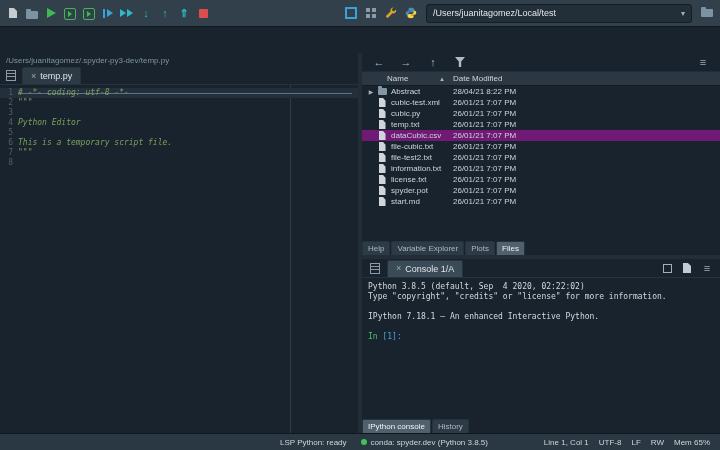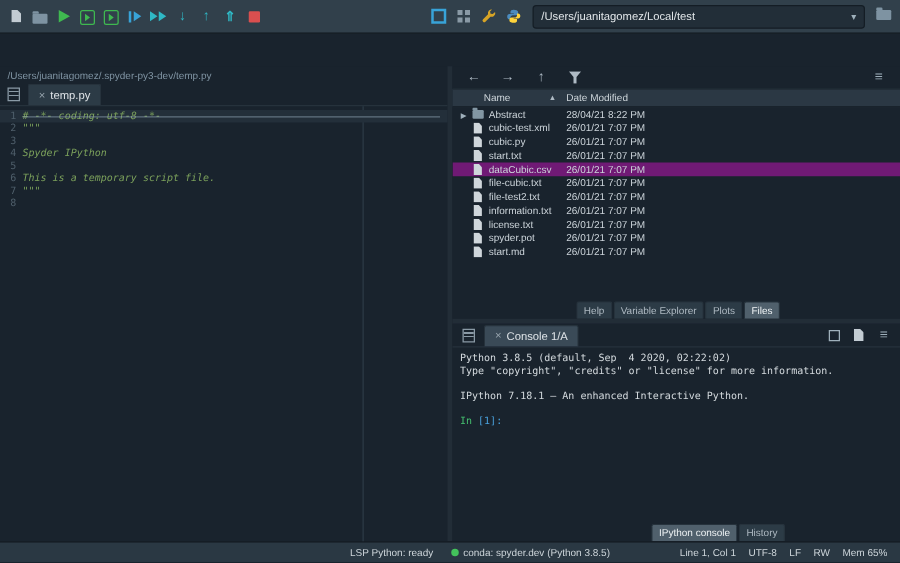--- a/index.html
+++ b/index.html
@@ -68,21 +68,21 @@
   .frow.sel{background:#701a75;}
   .f-exp{width:10px;flex:0 0 10px;text-align:center;color:#9fb0bb;font-size:6px;}
   .f-ic{width:12px;flex:0 0 12px;display:flex;justify-content:center;}
   .fi-file{width:7px;height:9px;background:#cfd6db;clip-path:polygon(0 0,65% 0,100% 30%,100% 100%,0 100%);}
   .fi-folder{width:9px;height:7px;background:#8296a3;border-radius:1px;position:relative;}
   .fi-folder::before{content:"";position:absolute;top:-2px;left:0;width:4px;height:2px;background:#8296a3;border-radius:1px 1px 0 0;}
   .f-name{width:62px;flex:0 0 62px;padding-left:3px;white-space:nowrap;}
   .f-date{flex:1;white-space:nowrap;}
 
   
-  .pane-tabs{height:14px;flex:0 0 14px;display:flex;align-items:flex-end;justify-content:flex-end;gap:1px;}
+  .pane-tabs{height:14px;flex:0 0 14px;display:flex;align-items:flex-end;justify-content:flex-start;gap:1px;}
   .pane-tabs.files{padding-right:96px;}
   .pane-tabs.console{padding-right:92px;}
   .ptab{height:13px;padding:0 5px;display:flex;align-items:center;background:#2c3b46;color:#aeb9c2;font-size:8px;border:1px solid #26323c;border-bottom:none;border-radius:2px 2px 0 0;white-space:nowrap;}
   .ptab.active{background:#50606c;color:#eef2f4;}
 
   
   .console-pane{flex:1;display:flex;flex-direction:column;background:#19232d;min-height:0;}
   .console-tabbar{height:18px;flex:0 0 18px;display:flex;align-items:center;gap:3px;padding:0 4px;border-bottom:1px solid #26323c;}
   .console-actions{margin-left:auto;display:flex;gap:2px;}
   .console-body{flex:1;font-family:"DejaVu Sans Mono",monospace;font-size:8px;line-height:10px;padding:4px 6px;white-space:pre;color:#d4dade;overflow:hidden;}
@@ -158,21 +158,21 @@
           <div class="line">
             <span class="ln">2</span>
             <span class="code">"""</span>
           </div>
           <div class="line">
             <span class="ln">3</span>
             <span class="code"></span>
           </div>
           <div class="line">
             <span class="ln">4</span>
-            <span class="code">Spyder IPython</span>
+            <span class="code">Python Editor</span>
           </div>
           <div class="line">
             <span class="ln">5</span>
             <span class="code"></span>
           </div>
           <div class="line">
             <span class="ln">6</span>
             <span class="code">This is a temporary script file.</span>
           </div>
           <div class="line">
@@ -226,21 +226,21 @@
                 <span class="fi-file"></span>
               </span>
               <span class="f-name">cubic.py</span>
               <span class="f-date">26/01/21 7:07 PM</span>
             </div>
             <div class="frow">
               <span class="f-exp"></span>
               <span class="f-ic">
                 <span class="fi-file"></span>
               </span>
-              <span class="f-name">start.txt</span>
+              <span class="f-name">temp.txt</span>
               <span class="f-date">26/01/21 7:07 PM</span>
             </div>
             <div class="frow sel">
               <span class="f-exp"></span>
               <span class="f-ic">
                 <span class="fi-file"></span>
               </span>
               <span class="f-name">dataCubic.csv</span>
               <span class="f-date">26/01/21 7:07 PM</span>
             </div>

